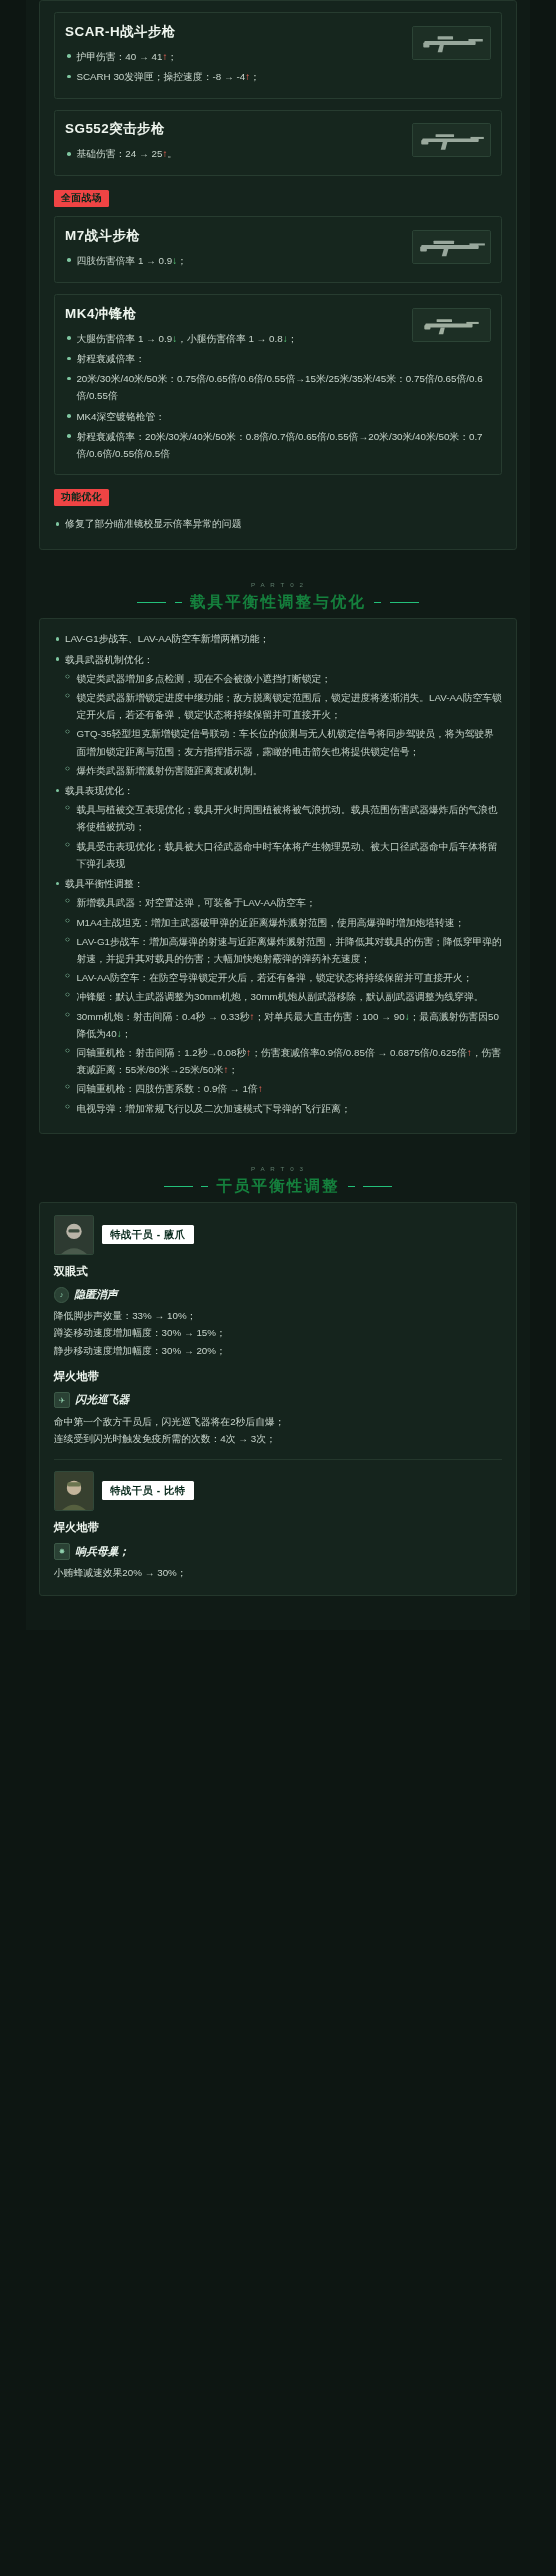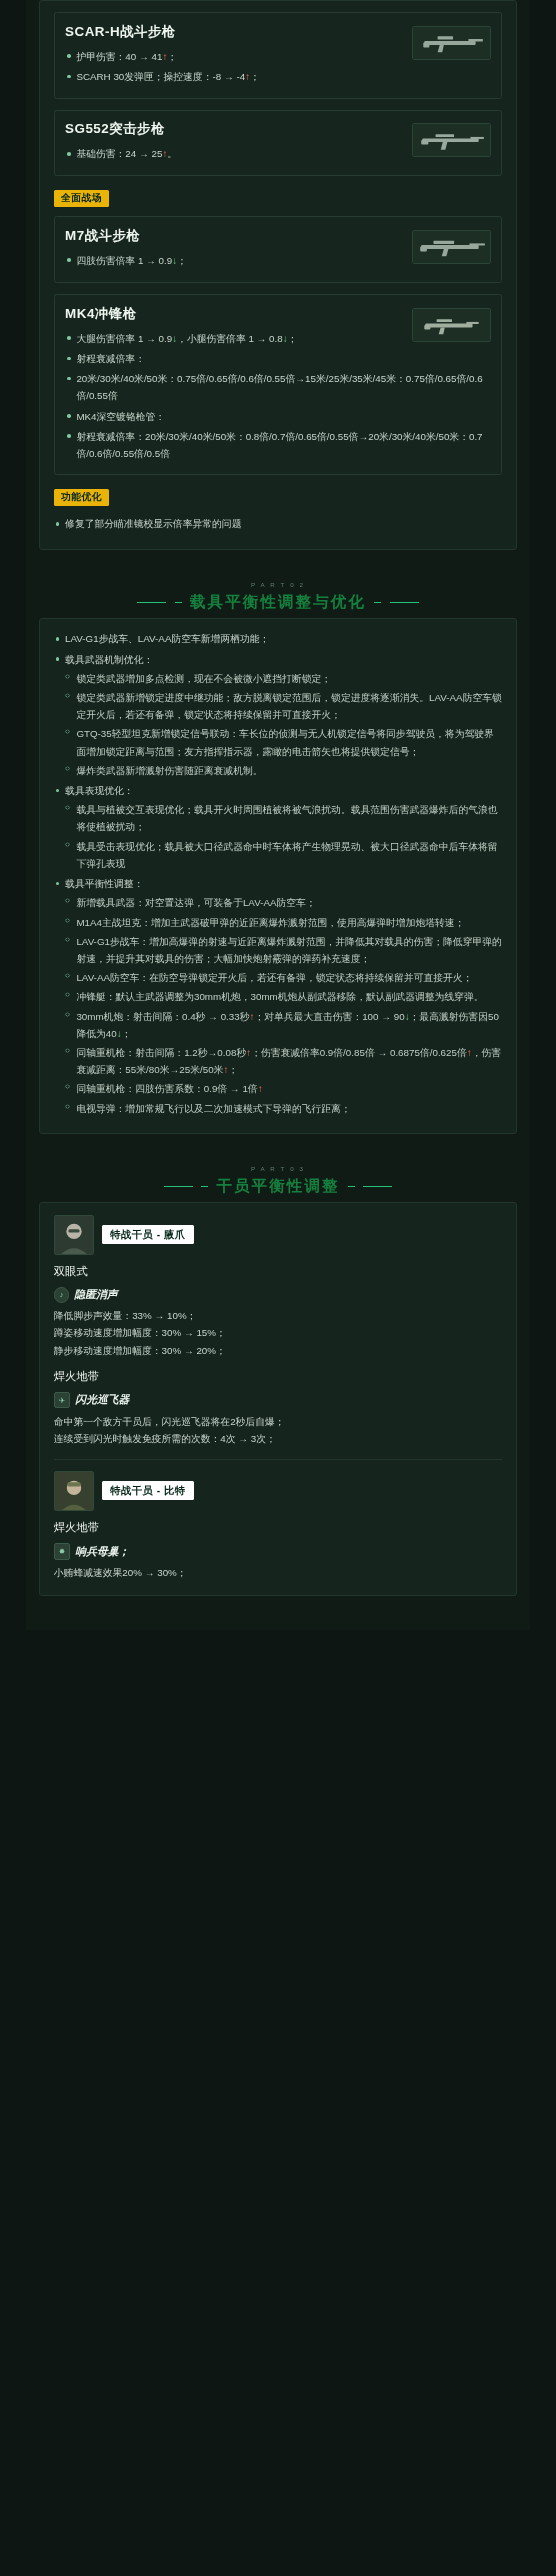--- a/index.html
+++ b/index.html
@@ -82,21 +82,21 @@
     background:#1d2f25;
     border:0.5px solid #2c4436;
     border-radius:2.1px;
     overflow:hidden;
   }
   .gun-thumb svg{display:block;width:100%;height:100%;}
 
   
   .tag{
     display:inline-block;
-    background:#eab308;
+    background:#ef4444;
     color:#06281a;
     font-size:9.8px;
     font-weight:bold;
     padding:2.1px 7.2px;
     border-radius:1.5px;
     margin:2.1px 0 9.3px 0;
     letter-spacing:0.5px;
   }
 
   
@@ -144,21 +144,21 @@
   .op-portrait svg{position:absolute;left:0;top:0;}
   .op-badge{
     display:inline-block;
     background:#ffffff;
     color:#06281a;
     font-size:10.3px;font-weight:bold;
     padding:2.6px 8.2px;border-radius:1.5px;
     letter-spacing:0.5px;
   }
   .skill-name{
-    font-size:11.3px;font-weight:normal;color:#eef5ee;
+    font-size:11.3px;font-weight:bold;color:#eef5ee;
     margin:9.3px 0 5.2px 0;
   }
   .skill-row{
     display:flex;align-items:center;gap:5.2px;
     margin:8.2px 0 4.1px 0;
   }
   .skill-ico{
     width:13.4px;height:13.4px;border-radius:50%;
     background:#2a4134;border:0.5px solid #3d5a48;
     display:flex;align-items:center;justify-content:center;

